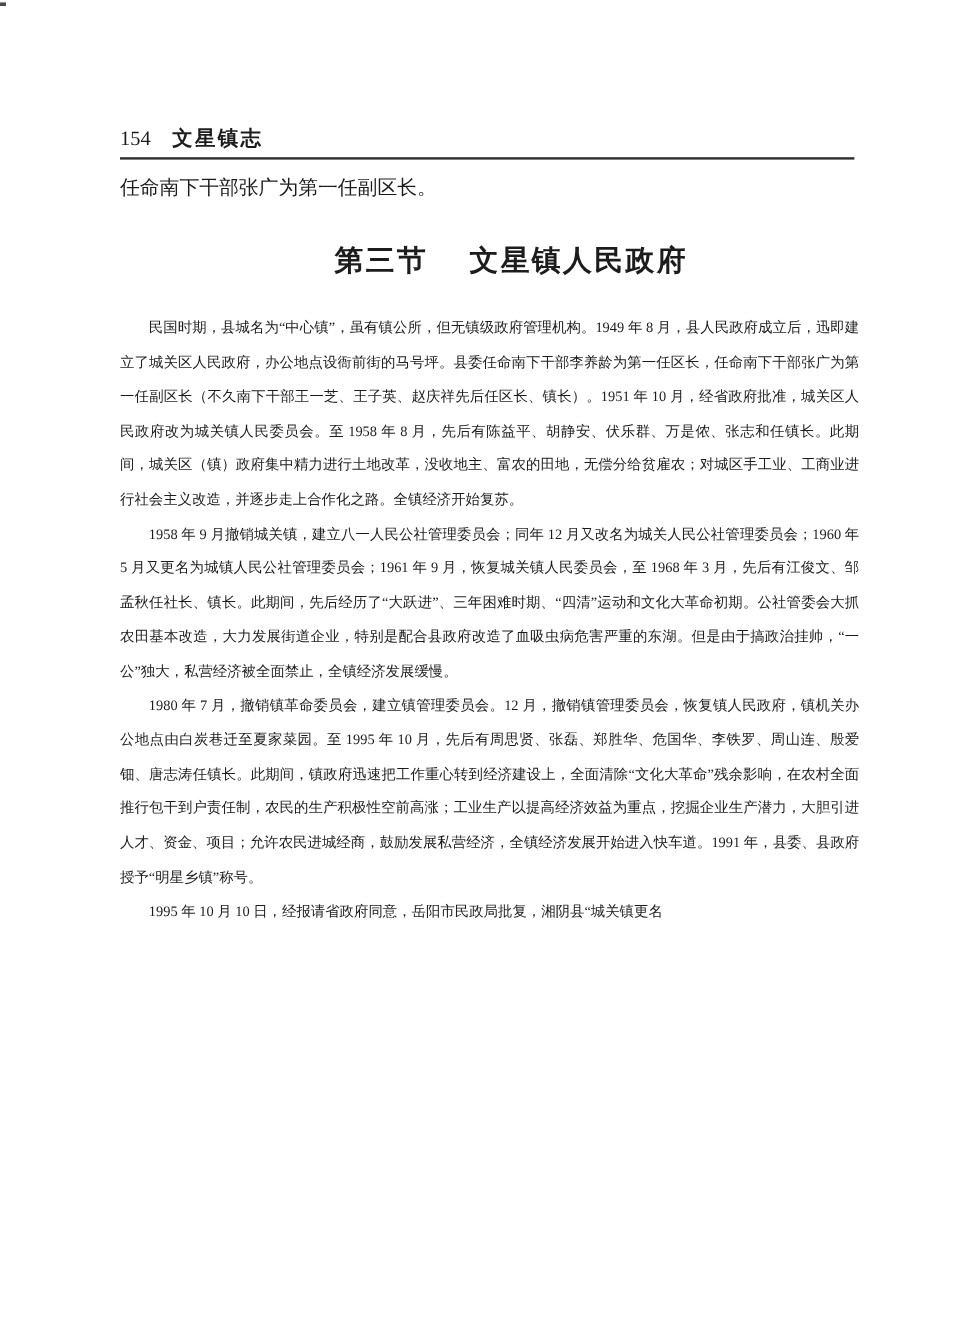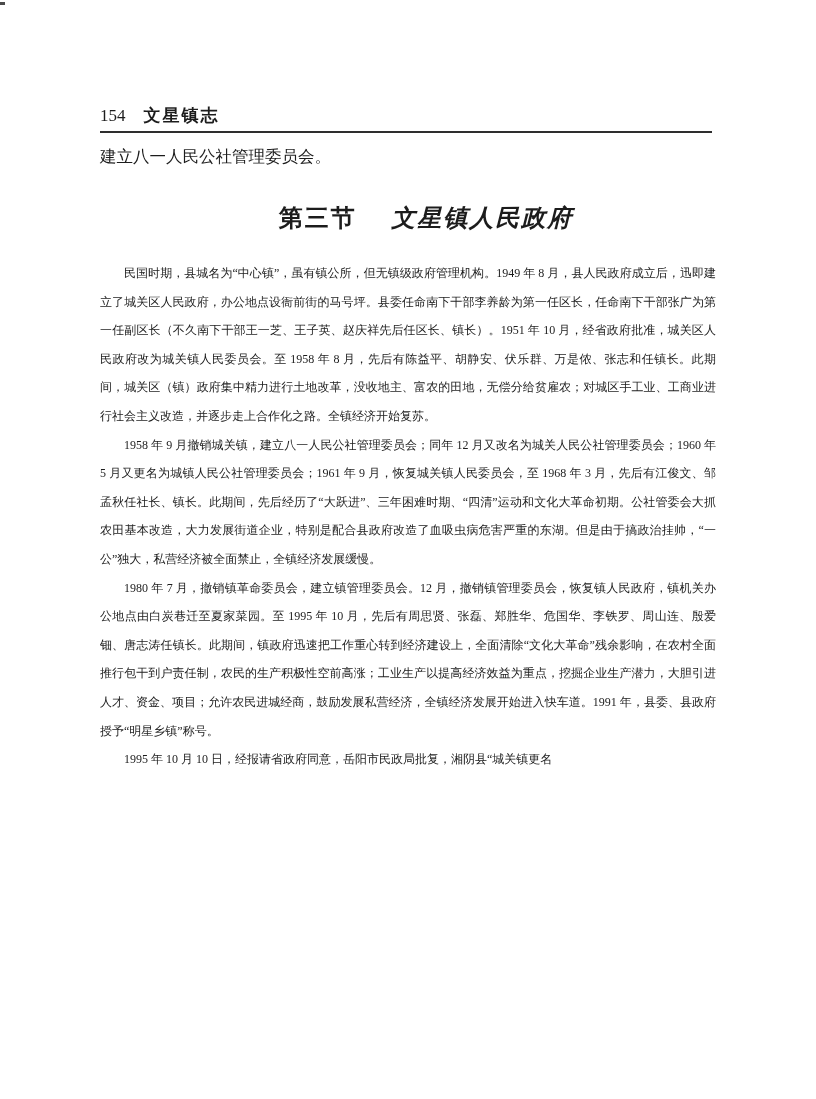--- a/index.html
+++ b/index.html
@@ -62,21 +62,20 @@
     width: 100%;
     margin: 0;
     text-align: center;
     font-size: 24px;
     font-weight: 700;
     letter-spacing: 2px;
     line-height: 34px;
   }
   .section-title .section-name {
     margin-left: 1.1em;
-    font-style: italic;
   }
   .body-text {
     position: absolute;
     top: 259px;
     left: 100px;
     width: 616px;
     font-size: 12px;
     line-height: 28.6px;
     text-align: justify;
     text-justify: inter-ideograph;
@@ -91,21 +90,21 @@
 
 <div class="page">
 
   <div class="scan-artifact"></div>
 
   <div class="running-header">
     <span class="page-number">154</span>
     <span class="book-title">文星镇志</span>
   </div>
 
-  <div class="continuation">建立八一人民公社管理委员会。</div>
+  <div class="continuation">任命南下干部张广为第一任副区长。</div>
 
   <h2 class="section-title">
     <span class="section-label">第三节</span>
     <span class="section-name">文星镇人民政府</span>
   </h2>
 
   <div class="body-text">
     <p>民国时期，县城名为“中心镇”，虽有镇公所，但无镇级政府管理机构。1949 年 8 月，县人民政府成立后，迅即建立了城关区人民政府，办公地点设衙前街的马号坪。县委任命南下干部李养龄为第一任区长，任命南下干部张广为第一任副区长（不久南下干部王一芝、王子英、赵庆祥先后任区长、镇长）。1951 年 10 月，经省政府批准，城关区人民政府改为城关镇人民委员会。至 1958 年 8 月，先后有陈益平、胡静安、伏乐群、万是侬、张志和任镇长。此期间，城关区（镇）政府集中精力进行土地改革，没收地主、富农的田地，无偿分给贫雇农；对城区手工业、工商业进行社会主义改造，并逐步走上合作化之路。全镇经济开始复苏。</p>
     <p>1958 年 9 月撤销城关镇，建立八一人民公社管理委员会；同年 12 月又改名为城关人民公社管理委员会；1960 年 5 月又更名为城镇人民公社管理委员会；1961 年 9 月，恢复城关镇人民委员会，至 1968 年 3 月，先后有江俊文、邹孟秋任社长、镇长。此期间，先后经历了“大跃进”、三年困难时期、“四清”运动和文化大革命初期。公社管委会大抓农田基本改造，大力发展街道企业，特别是配合县政府改造了血吸虫病危害严重的东湖。但是由于搞政治挂帅，“一公”独大，私营经济被全面禁止，全镇经济发展缓慢。</p>
     <p>1980 年 7 月，撤销镇革命委员会，建立镇管理委员会。12 月，撤销镇管理委员会，恢复镇人民政府，镇机关办公地点由白炭巷迁至夏家菜园。至 1995 年 10 月，先后有周思贤、张磊、郑胜华、危国华、李铁罗、周山连、殷爱钿、唐志涛任镇长。此期间，镇政府迅速把工作重心转到经济建设上，全面清除“文化大革命”残余影响，在农村全面推行包干到户责任制，农民的生产积极性空前高涨；工业生产以提高经济效益为重点，挖掘企业生产潜力，大胆引进人才、资金、项目；允许农民进城经商，鼓励发展私营经济，全镇经济发展开始进入快车道。1991 年，县委、县政府授予“明星乡镇”称号。</p>

